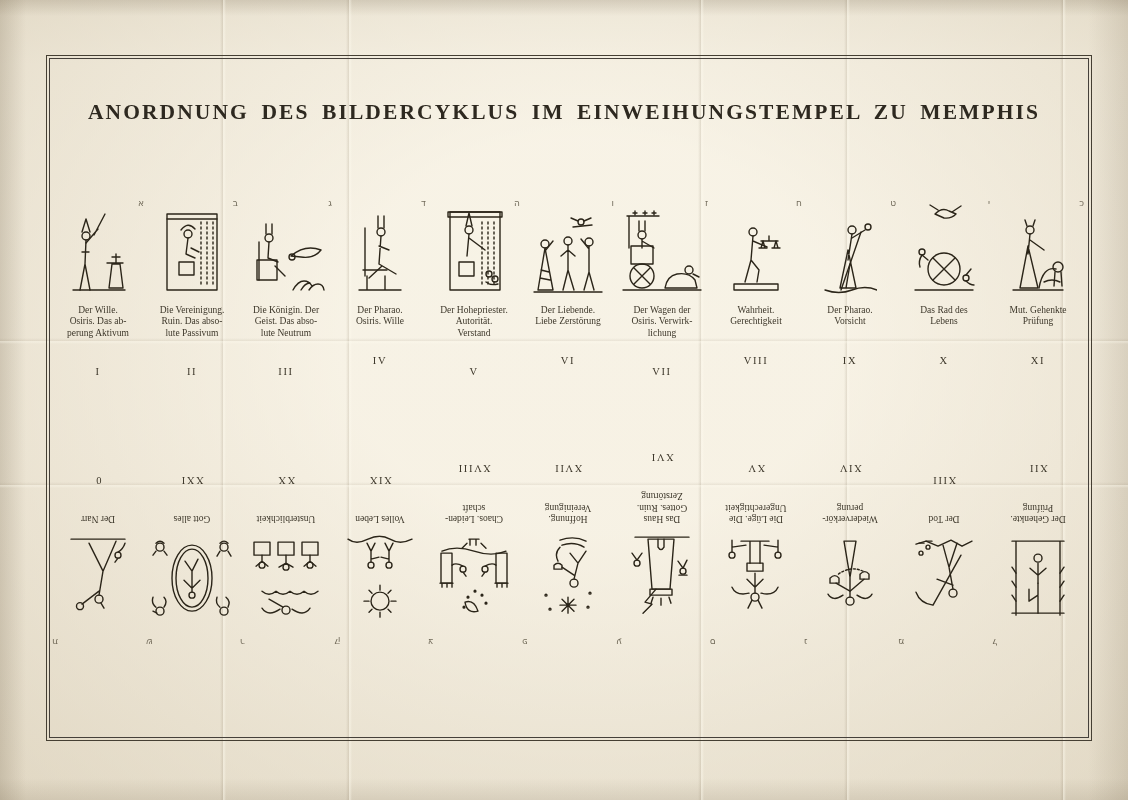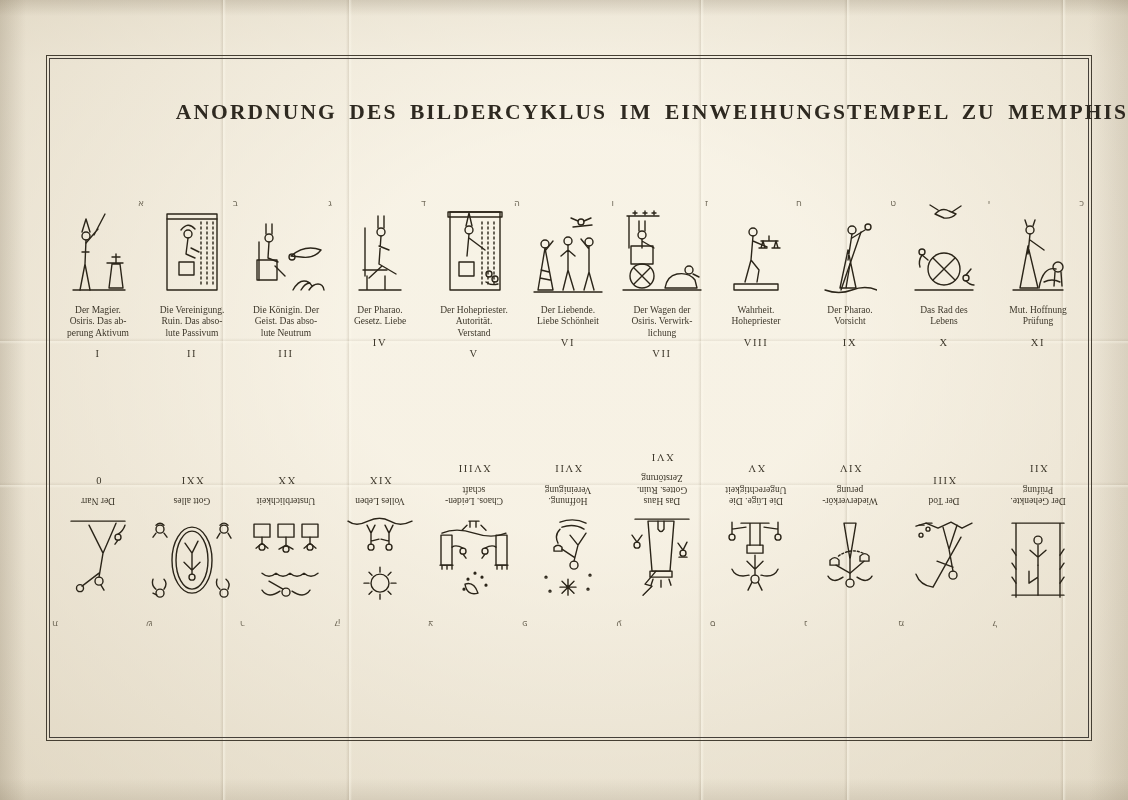--- a/index.html
+++ b/index.html
@@ -17,35 +17,35 @@
     background:linear-gradient(180deg,rgba(125,110,85,0) 0%,rgba(125,110,85,.10) 45%,rgba(255,252,240,.4) 60%,rgba(125,110,85,0) 100%);}
   .edge-shade-l{position:absolute;left:0;top:0;bottom:0;width:26px;background:linear-gradient(90deg,rgba(110,95,70,.22),rgba(110,95,70,0));}
   .edge-shade-t{position:absolute;left:0;right:0;top:0;height:16px;background:linear-gradient(180deg,rgba(110,95,70,.20),rgba(110,95,70,0));}
   .edge-shade-r{position:absolute;right:0;top:0;bottom:0;width:40px;background:linear-gradient(270deg,rgba(110,95,70,.16),rgba(110,95,70,0));}
   .edge-shade-b{position:absolute;left:0;right:0;bottom:0;height:22px;background:linear-gradient(0deg,rgba(110,95,70,.14),rgba(110,95,70,0));}
 
   .frame-outer{position:absolute;left:46px;top:55px;width:1044px;height:684px;border:1.6px solid #453f33;}
   .frame-inner{position:absolute;inset:2px;border:1px solid #45403a;}
 
   .plate-title{
-    position:absolute;left:0;right:0;top:100px;text-align:right;
+    position:absolute;left:0;right:0;top:100px;text-align:center;
     font-size:21.5px;font-weight:bold;letter-spacing:2.1px;word-spacing:5px;
     color:#2e2920;
   }
 
   .card-row{position:absolute;left:52px;right:44px;display:flex;justify-content:space-between;}
   .row-top{top:198px;}
   .row-bottom{top:452px;}
   .card{width:92px;display:flex;flex-direction:column;align-items:center;position:relative;}
   .row-bottom .card{transform:rotate(180deg);}
   .card-art{height:96px;display:flex;align-items:flex-end;justify-content:center;}
   .row-bottom .card-art{height:112px;}
   .hebrew{position:absolute;top:0px;right:0px;font-family:"DejaVu Sans",sans-serif;font-size:9px;color:#5a5342;opacity:.85;}
   .caption{margin-top:11px;font-size:9.5px;line-height:1.2;text-align:center;color:#3d372a;white-space:nowrap;}
-  .numeral{margin-top:9px;font-size:10.5px;letter-spacing:1.6px;color:#3d372a;}
+  .numeral{margin-top:27px;font-size:10.5px;letter-spacing:1.6px;color:#3d372a;}
   svg.art{display:block;}
   svg.art *{vector-effect:non-scaling-stroke;}
 </style>
 </head>
 <body>
 
 <div class="edge-shade-l"></div>
 <div class="edge-shade-t"></div>
 <div class="edge-shade-r"></div>
 <div class="edge-shade-b"></div>
@@ -72,21 +72,21 @@
             <circle cx="17" cy="26" r="4"></circle>
             <path d="M13 22 L17 9 L21 22"></path>
             <path d="M17 30 L16 54 M13 42 h7 M16 54 L11 80 M16 54 L21 80"></path>
             <path d="M17 33 L29 19 M25 25 L36 4"></path>
             <path d="M40 78 l3 -24 h8 l3 24 z M38 53 h16 M47 53 v-9 M43 47 h8"></path>
             <path d="M4 80 H56"></path>
           </g>
         </svg>
       </div>
       <div class="caption">
-        <div>Der Magier.</div>
+        <div>Der Wille.</div>
         <div>Osiris. Das ab-</div>
         <div>perung Aktivum</div>
       </div>
       <div class="numeral">I</div>
     </div>
     <div class="card">
       <span class="hebrew">ב</span>
       <div class="card-art">
         <svg class="art" width="62" height="86" viewBox="0 0 62 86">
           <g fill="none" stroke="#2b2519" stroke-width="1.4" stroke-linecap="round" stroke-linejoin="round">
@@ -137,21 +137,21 @@
           <g fill="none" stroke="#2b2519" stroke-width="1.4" stroke-linecap="round" stroke-linejoin="round">
             <path d="M14 64 V16 M12 58 h24 M16 64 V78 M34 64 V78 M8 78 H50"></path>
             <circle cx="30" cy="20" r="4"></circle>
             <path d="M27 16 V4 M33 16 V4"></path>
             <path d="M30 24 L28 52 M28 52 L45 62 M31 54 L18 66 M28 34 l10 4"></path>
           </g>
         </svg>
       </div>
       <div class="caption">
         <div>Der Pharao.</div>
-        <div>Gesetz. Liebe</div>
+        <div>Osiris. Wille</div>
       </div>
       <div class="numeral">IV</div>
     </div>
     <div class="card">
       <span class="hebrew">ה</span>
       <div class="card-art">
         <svg class="art" width="64" height="88" viewBox="0 0 64 88">
           <g fill="none" stroke="#2b2519" stroke-width="1.4" stroke-linecap="round" stroke-linejoin="round">
             <rect x="8" y="6" width="50" height="78"></rect>
             <path d="M6 6 h54 v5 h-54 z"></path>
@@ -185,21 +185,21 @@
             <path d="M38 31 V56 M38 56 L33 76 M38 56 L44 76 M38 36 l-7 6 M38 36 l7 6"></path>
             <circle cx="59" cy="28" r="4"></circle>
             <path d="M59 32 V58 M59 58 L54 76 M59 58 L64 76 M59 35 L51 25"></path>
             <circle cx="51" cy="8" r="3"></circle>
             <path d="M48 7 l-7 -3 M54 7 l7 -3 M43 13 L62 11"></path>
           </g>
         </svg>
       </div>
       <div class="caption">
         <div>Der Liebende.</div>
-        <div>Liebe Schönheit</div>
+        <div>Liebe Zerstörung</div>
       </div>
       <div class="numeral">VI</div>
     </div>
     <div class="card">
       <span class="hebrew">ז</span>
       <div class="card-art">
         <svg class="art" width="82" height="86" viewBox="0 0 82 86">
           <g fill="none" stroke="#2b2519" stroke-width="1.4" stroke-linecap="round" stroke-linejoin="round">
             <path d="M2 82 H80"></path>
             <path d="M6 8 H38 M8 8 V40"></path>
@@ -230,21 +230,21 @@
             <rect x="8" y="68" width="44" height="6"></rect>
             <circle cx="27" cy="16" r="4"></circle>
             <path d="M27 20 L25 44 M25 44 L19 66 M25 44 L33 54 L31 66 M27 25 L41 31"></path>
             <path d="M35 25 H52 M43 25 v-5"></path>
             <path d="M37 25 l-2 7 m2 -7 l2 7 m-6 0 h8 M50 25 l-2 7 m2 -7 l2 7 m-6 0 h8"></path>
           </g>
         </svg>
       </div>
       <div class="caption">
         <div>Wahrheit.</div>
-        <div>Hohepriester</div>
+        <div>Gerechtigkeit</div>
       </div>
       <div class="numeral">VIII</div>
     </div>
     <div class="card">
       <span class="hebrew">ט</span>
       <div class="card-art">
         <svg class="art" width="54" height="80" viewBox="0 0 54 80">
           <g fill="none" stroke="#2b2519" stroke-width="1.4" stroke-linecap="round" stroke-linejoin="round">
             <path d="M2 76 q14 5 27 0 t25 0"></path>
             <circle cx="29" cy="16" r="4"></circle>
@@ -292,21 +292,21 @@
             <circle cx="19" cy="18" r="4"></circle>
             <path d="M16 14 l-2 -6 M22 14 l2 -6"></path>
             <path d="M19 22 L17 42 M17 34 L9 76 L27 76 z M19 28 L33 38"></path>
             <path d="M28 76 q4 -22 17 -19"></path>
             <circle cx="47" cy="55" r="5"></circle>
             <path d="M44 60 l-1 14 M50 60 l1 14 M33 70 q8 -4 16 0"></path>
           </g>
         </svg>
       </div>
       <div class="caption">
-        <div>Mut. Hoffnung</div>
+        <div>Mut. Gehenkte</div>
         <div>Prüfung</div>
       </div>
       <div class="numeral">XI</div>
     </div>
   </div>
 <div id="bottom-row" class="card-row row-bottom">
     <div class="card">
       <span class="hebrew">ת</span>
       <div class="card-art">
         <svg class="art" width="62" height="78" viewBox="0 0 62 78">

